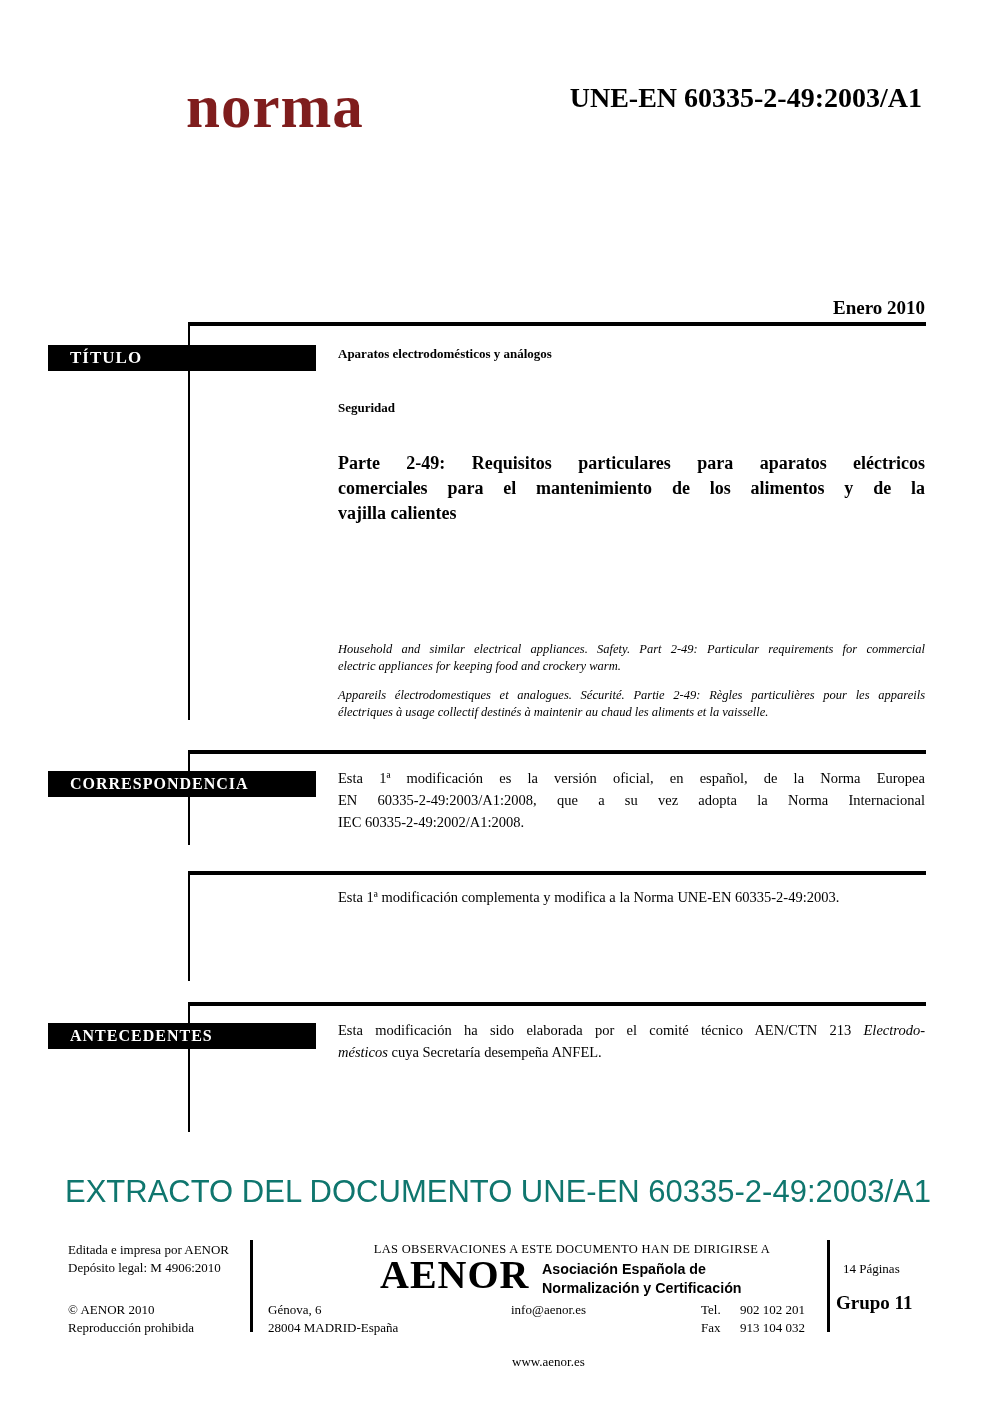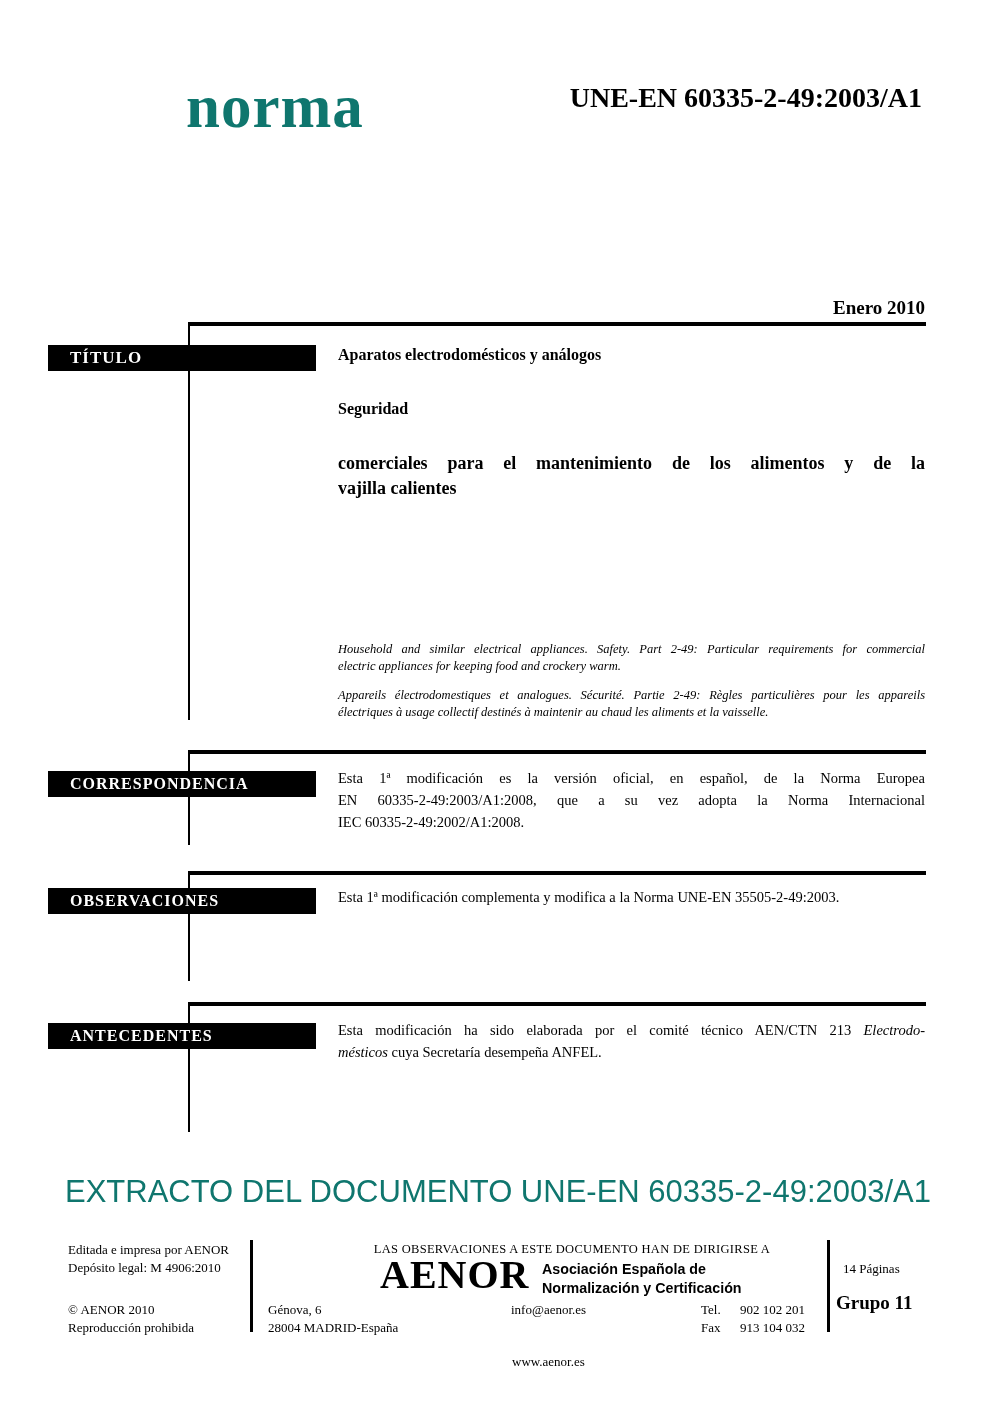--- a/index.html
+++ b/index.html
@@ -10,21 +10,21 @@
     font-family:"Liberation Serif", serif;
     color:#000;
     overflow:hidden;
   }
   .abs{position:absolute;}
 
   
   .brand{
     left:186px;top:78px;
     font-size:61px;line-height:57px;
-    font-weight:bold;color:#0f766e;
+    font-weight:bold;color:#7f1d1d;
     letter-spacing:1px;
   }
   .doc-code{
     top:82px;right:70px;
     font-size:28px;font-weight:bold;
   }
   .date{
     top:297px;right:67px;
     font-size:19px;font-weight:bold;
   }
@@ -34,21 +34,21 @@
   .vline{left:188px;width:2px;background:#000;}
   .label-box{
     left:48px;width:268px;height:26px;
     background:#000;color:#fff;
     font-weight:bold;font-size:16px;
     line-height:26px;padding-left:22px;
     letter-spacing:1px;box-sizing:border-box;
   }
   .content{left:338px;width:587px;}
 
-  .title-line{font-size:16px;font-weight:bold;}
+  .title-line{font-size:13px;font-weight:bold;}
   .parte{font-size:18px;font-weight:bold;line-height:25px;}
   .just{text-align:justify;text-align-last:justify;}
 
   .lang{font-style:italic;font-size:12.5px;line-height:17px;}
 
   .bodytext{font-size:14.5px;line-height:22px;}
   .em{font-style:italic;}
 
   .extracto{
     left:65px;top:1174px;width:860px;
@@ -87,20 +87,21 @@
   <div class="abs date">Enero 2010</div>
 
   <div class="abs hrule" style="top:322px;"></div>
   <div class="abs vline" style="top:322px;height:398px;"></div>
   <div class="abs label-box" style="top:345px;font-size:17px;">TÍTULO</div>
 
   <div class="abs content title-line" style="top:346px;">Aparatos electrodomésticos y análogos</div>
   <div class="abs content title-line" style="top:400px;">Seguridad</div>
 
   <div class="abs content parte" style="top:451px;">
+    <div class="just">Parte 2-49: Requisitos particulares para aparatos eléctricos</div>
     <div class="just">comerciales para el mantenimiento de los alimentos y de la</div>
     <div>vajilla calientes</div>
   </div>
 
   <div class="abs content lang" style="top:641px;">
     <div class="just">Household and similar electrical appliances. Safety. Part 2-49: Particular requirements for commercial</div>
     <div>electric appliances for keeping food and crockery warm.</div>
   </div>
   <div class="abs content lang" style="top:687px;">
     <div class="just">Appareils électrodomestiques et analogues. Sécurité. Partie 2-49: Règles particulières pour les appareils</div>
@@ -112,23 +113,22 @@
   <div class="abs label-box" style="top:771px;">CORRESPONDENCIA</div>
 
   <div class="abs content bodytext" style="top:767px;">
     <div class="just">Esta 1ª modificación es la versión oficial, en español, de la Norma Europea</div>
     <div class="just">EN 60335-2-49:2003/A1:2008, que a su vez adopta la Norma Internacional</div>
     <div>IEC 60335-2-49:2002/A1:2008.</div>
   </div>
 
   <div class="abs hrule" style="top:871px;"></div>
   <div class="abs vline" style="top:871px;height:110px;"></div>
-  <div class="abs label-box" style="top:888px;">OBSERVACIONES</div>
 
-  <div class="abs content bodytext" style="top:886px;">Esta 1ª modificación complementa y modifica a la Norma UNE-EN 35505-2-49:2003.</div>
+  <div class="abs content bodytext" style="top:886px;">Esta 1ª modificación complementa y modifica a la Norma UNE-EN 60335-2-49:2003.</div>
 
   <div class="abs hrule" style="top:1002px;"></div>
   <div class="abs vline" style="top:1002px;height:130px;"></div>
   <div class="abs label-box" style="top:1023px;">ANTECEDENTES</div>
 
   <div class="abs content bodytext" style="top:1019px;">
     <div class="just"><span>Esta modificación ha sido elaborada por el comité técnico AEN/CTN 213 </span><span class="em">Electrodo-</span></div>
     <div><span class="em">mésticos</span><span> cuya Secretaría desempeña ANFEL.</span></div>
   </div>
 

